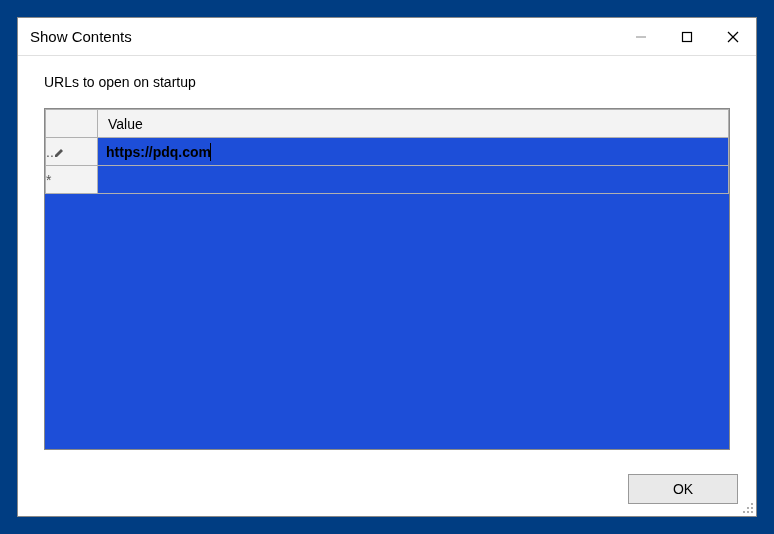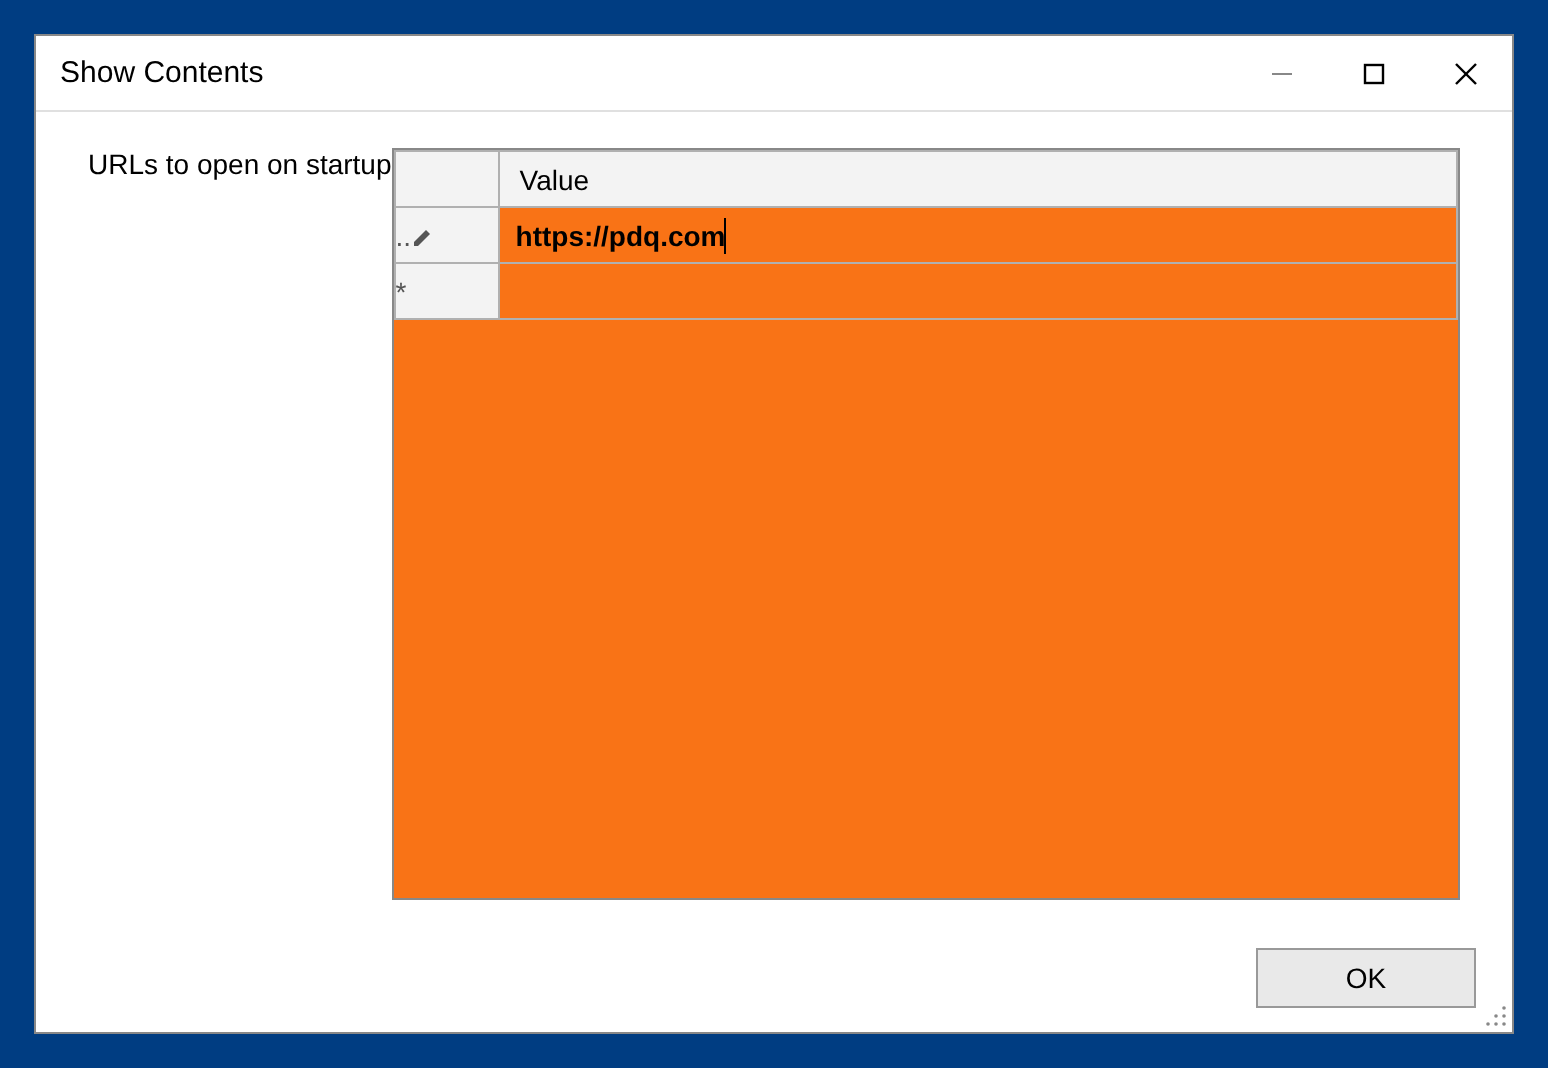--- a/index.html
+++ b/index.html
@@ -52,31 +52,31 @@
       cursor: pointer;
     }
     .window-control svg {
       width: 12px;
       height: 12px;
     }
     .content {
       flex: 1;
       padding: 18px 26px 10px 26px;
       display: flex;
-      flex-direction: row;
+      flex-direction: column;
     }
     .description {
       font-size: 14px;
       color: #000;
       margin-bottom: 18px;
     }
     .grid-container {
       flex: 1;
       border: 1px solid #888;
-      background: #f97316;
+      background: #1d4ed8;
       overflow: hidden;
     }
     .grid-table {
       width: 100%;
       border-collapse: collapse;
       table-layout: fixed;
     }
     .grid-table th, .grid-table td {
       border: 1px solid #b0b0b0;
       text-align: left;

